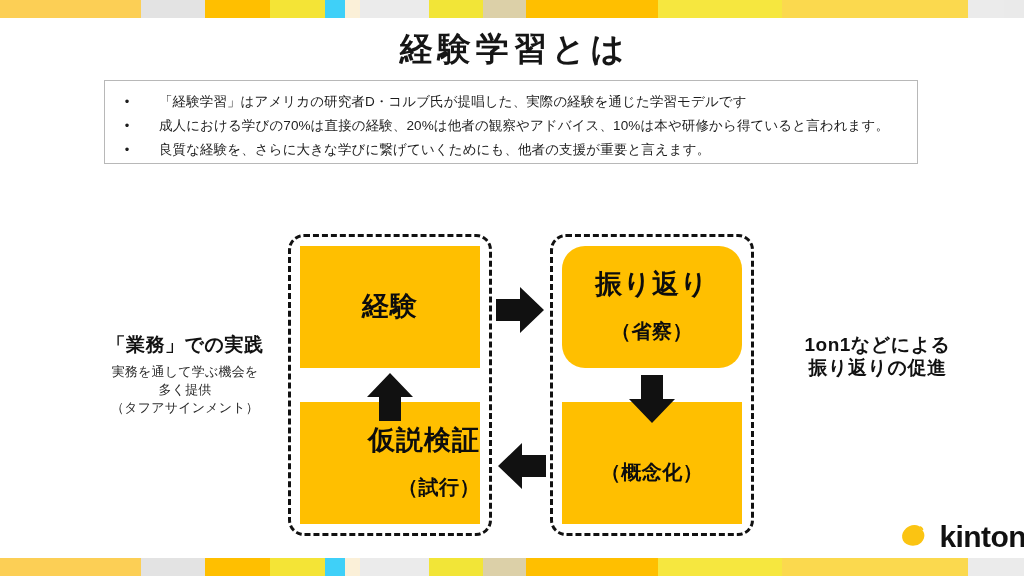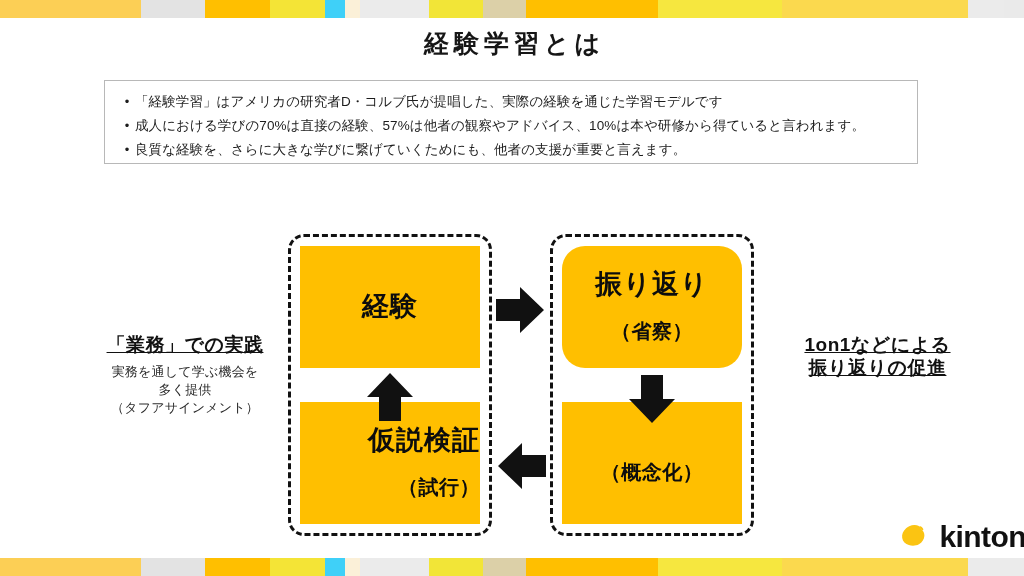--- a/index.html
+++ b/index.html
@@ -23,21 +23,21 @@
     position:absolute;top:0;right:0;width:56px;height:18px;
     background:#EAEAEA;color:#8C8C8C;
     font-size:12px;line-height:18px;text-align:center;
     font-weight:400;
   }
 
   
   .title{
     position:absolute;top:27px;left:0;width:1024px;
     text-align:center;
-    font-size:25px;font-weight:bold;color:#161616;
+    font-size:33px;font-weight:bold;color:#161616;
     letter-spacing:5px;
     text-indent:5px;
   }
 
   
   .bullet-box{
     position:absolute;left:104px;top:80px;
     width:814px;height:84px;
     border:1px solid #B8B8B8;
     background:#fff;
@@ -47,21 +47,21 @@
   .bullet-row{
     display:flex;align-items:flex-start;
     font-size:13.5px;color:#1c1c1c;
     line-height:24px;
     letter-spacing:0.1px;
   }
   .bullet-dot{
     width:16px;flex:none;text-align:center;
     font-size:13px;line-height:24px;color:#1c1c1c;
   }
-  .bullet-text{flex:1;}
+  .bullet-text{flex:1;margin-left:24px;}
 
   
   .sub-heading{
     position:absolute;left:90px;top:186px;
     font-size:13.5px;font-weight:bold;color:#161616;
     letter-spacing:0.4px;
   }
 
   
   .diagram{position:absolute;left:0;top:225px;width:1024px;height:320px;}
@@ -103,21 +103,21 @@
   .arrow.a-down {left:629px;top:150px;}
   .arrow.a-left {left:498px;top:218px;}
   .arrow.a-up   {left:367px;top:148px;}
 
   
   .side{position:absolute;text-align:center;}
   .side.left{left:75px;top:333px;width:220px;}
   .side.right{left:760px;top:333px;width:235px;}
   .side-title{
     font-size:19px;font-weight:bold;color:#111;
-    line-height:23px;letter-spacing:0.5px;text-decoration:underline;
+    line-height:23px;letter-spacing:0.5px;
   }
   .side-body{
     margin-top:7px;
     font-size:13px;color:#2b2b2b;line-height:18px;
     letter-spacing:0.2px;
   }
   .side.right .side-body{margin-top:6px;}
 
   
   .logo{
@@ -155,21 +155,21 @@
 
   <div class="title">経験学習とは</div>
 
   <div class="bullet-box">
     <div class="bullet-row">
       <span class="bullet-dot">•</span>
       <span class="bullet-text">「経験学習」はアメリカの研究者D・コルブ氏が提唱した、実際の経験を通じた学習モデルです</span>
     </div>
     <div class="bullet-row">
       <span class="bullet-dot">•</span>
-      <span class="bullet-text">成人における学びの70%は直接の経験、57%は他者の観察やアドバイス、10%は本や研修から得ていると言われます。</span>
+      <span class="bullet-text">成人における学びの70%は直接の経験、20%は他者の観察やアドバイス、10%は本や研修から得ていると言われます。</span>
     </div>
     <div class="bullet-row">
       <span class="bullet-dot">•</span>
       <span class="bullet-text">良質な経験を、さらに大きな学びに繋げていくためにも、他者の支援が重要と言えます。</span>
     </div>
   </div>
 
 
   <div class="diagram">
 

